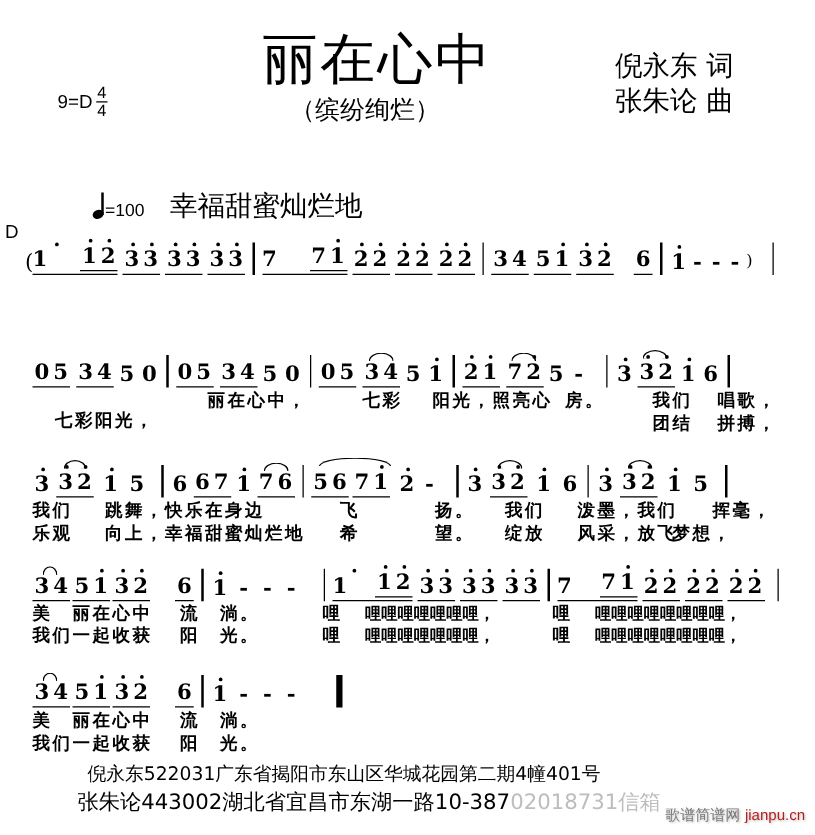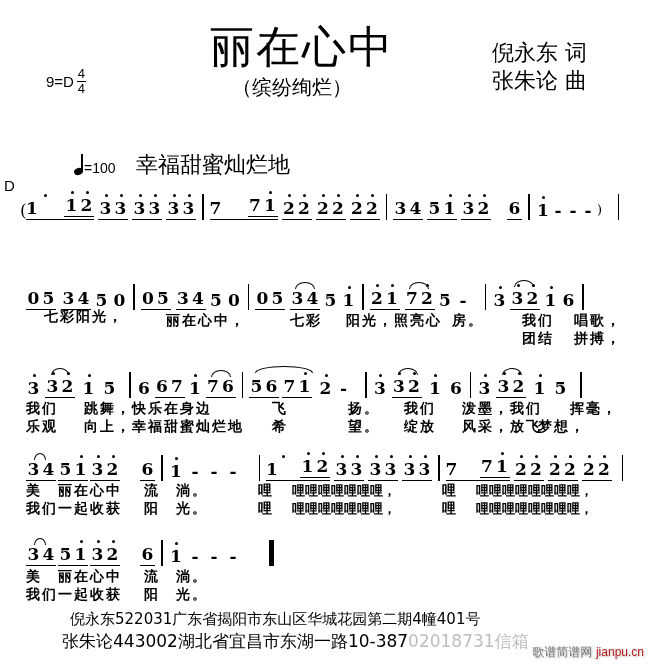--- a/index.html
+++ b/index.html
@@ -170,21 +170,21 @@
   <span class="n dot">3</span>
   <span class="u1" style="display:inline-flex;margin-left:3px;position:relative;">
       <span class="tie" style="left:4px;top:-8px;width:18px;"></span>
       <span class="n dot">3</span>
       <span class="n dot">2</span>
     </span>
   <span class="n dot" style="margin-left:3px;">1</span>
   <span class="n" style="margin-left:3px;">6</span>
   <span class="barline"></span>
 </div>
-<div class="lyr" style="top:308px;left:44px;">七彩阳光，</div>
+<div class="lyr" style="top:328px;left:44px;">七彩阳光，</div>
 <div class="lyr" style="top:312px;left:166px;">丽在心中，</div>
 <div class="lyr" style="top:312px;left:290px;">七彩</div>
 <div class="lyr" style="top:312px;left:346px;">阳光，照亮心</div>
 <div class="lyr" style="top:312px;left:452px;">房。</div>
 <div class="lyr" style="top:312px;left:522px;">我们</div>
 <div class="lyr" style="top:312px;left:574px;">唱歌，</div>
 <div class="lyr" style="top:330px;left:522px;">团结</div>
 <div class="lyr" style="top:330px;left:574px;">拼搏，</div>
 
 <div class="staff" style="top:372px; left:26px;">

